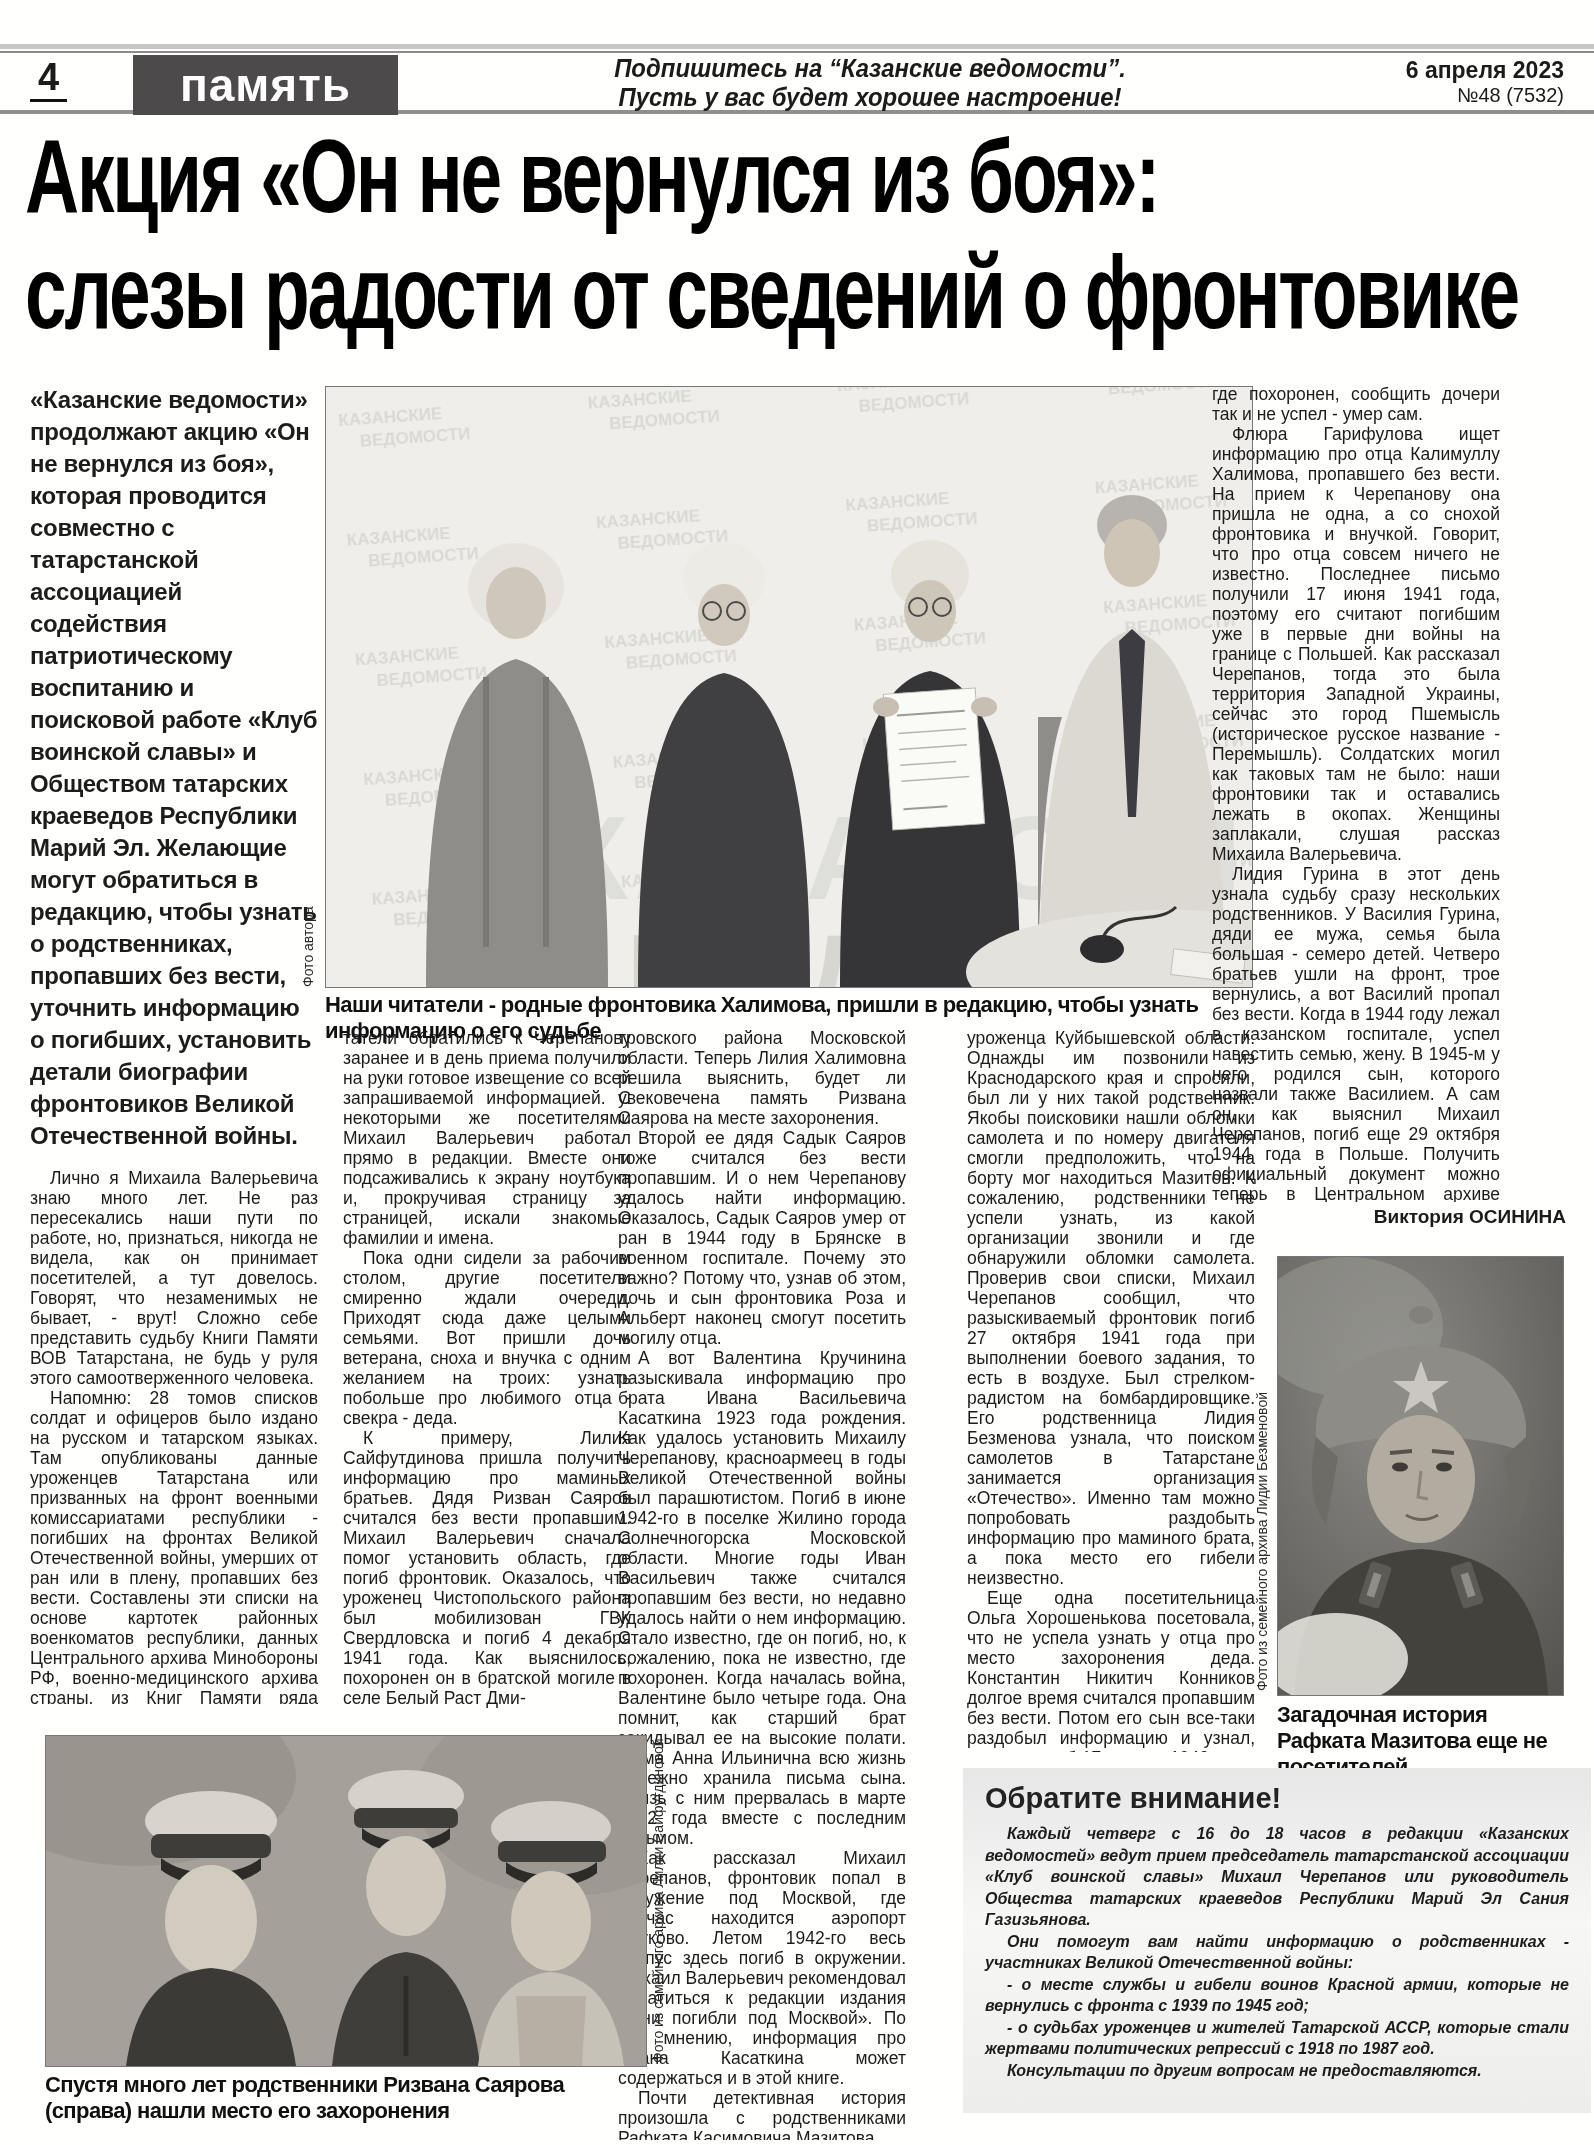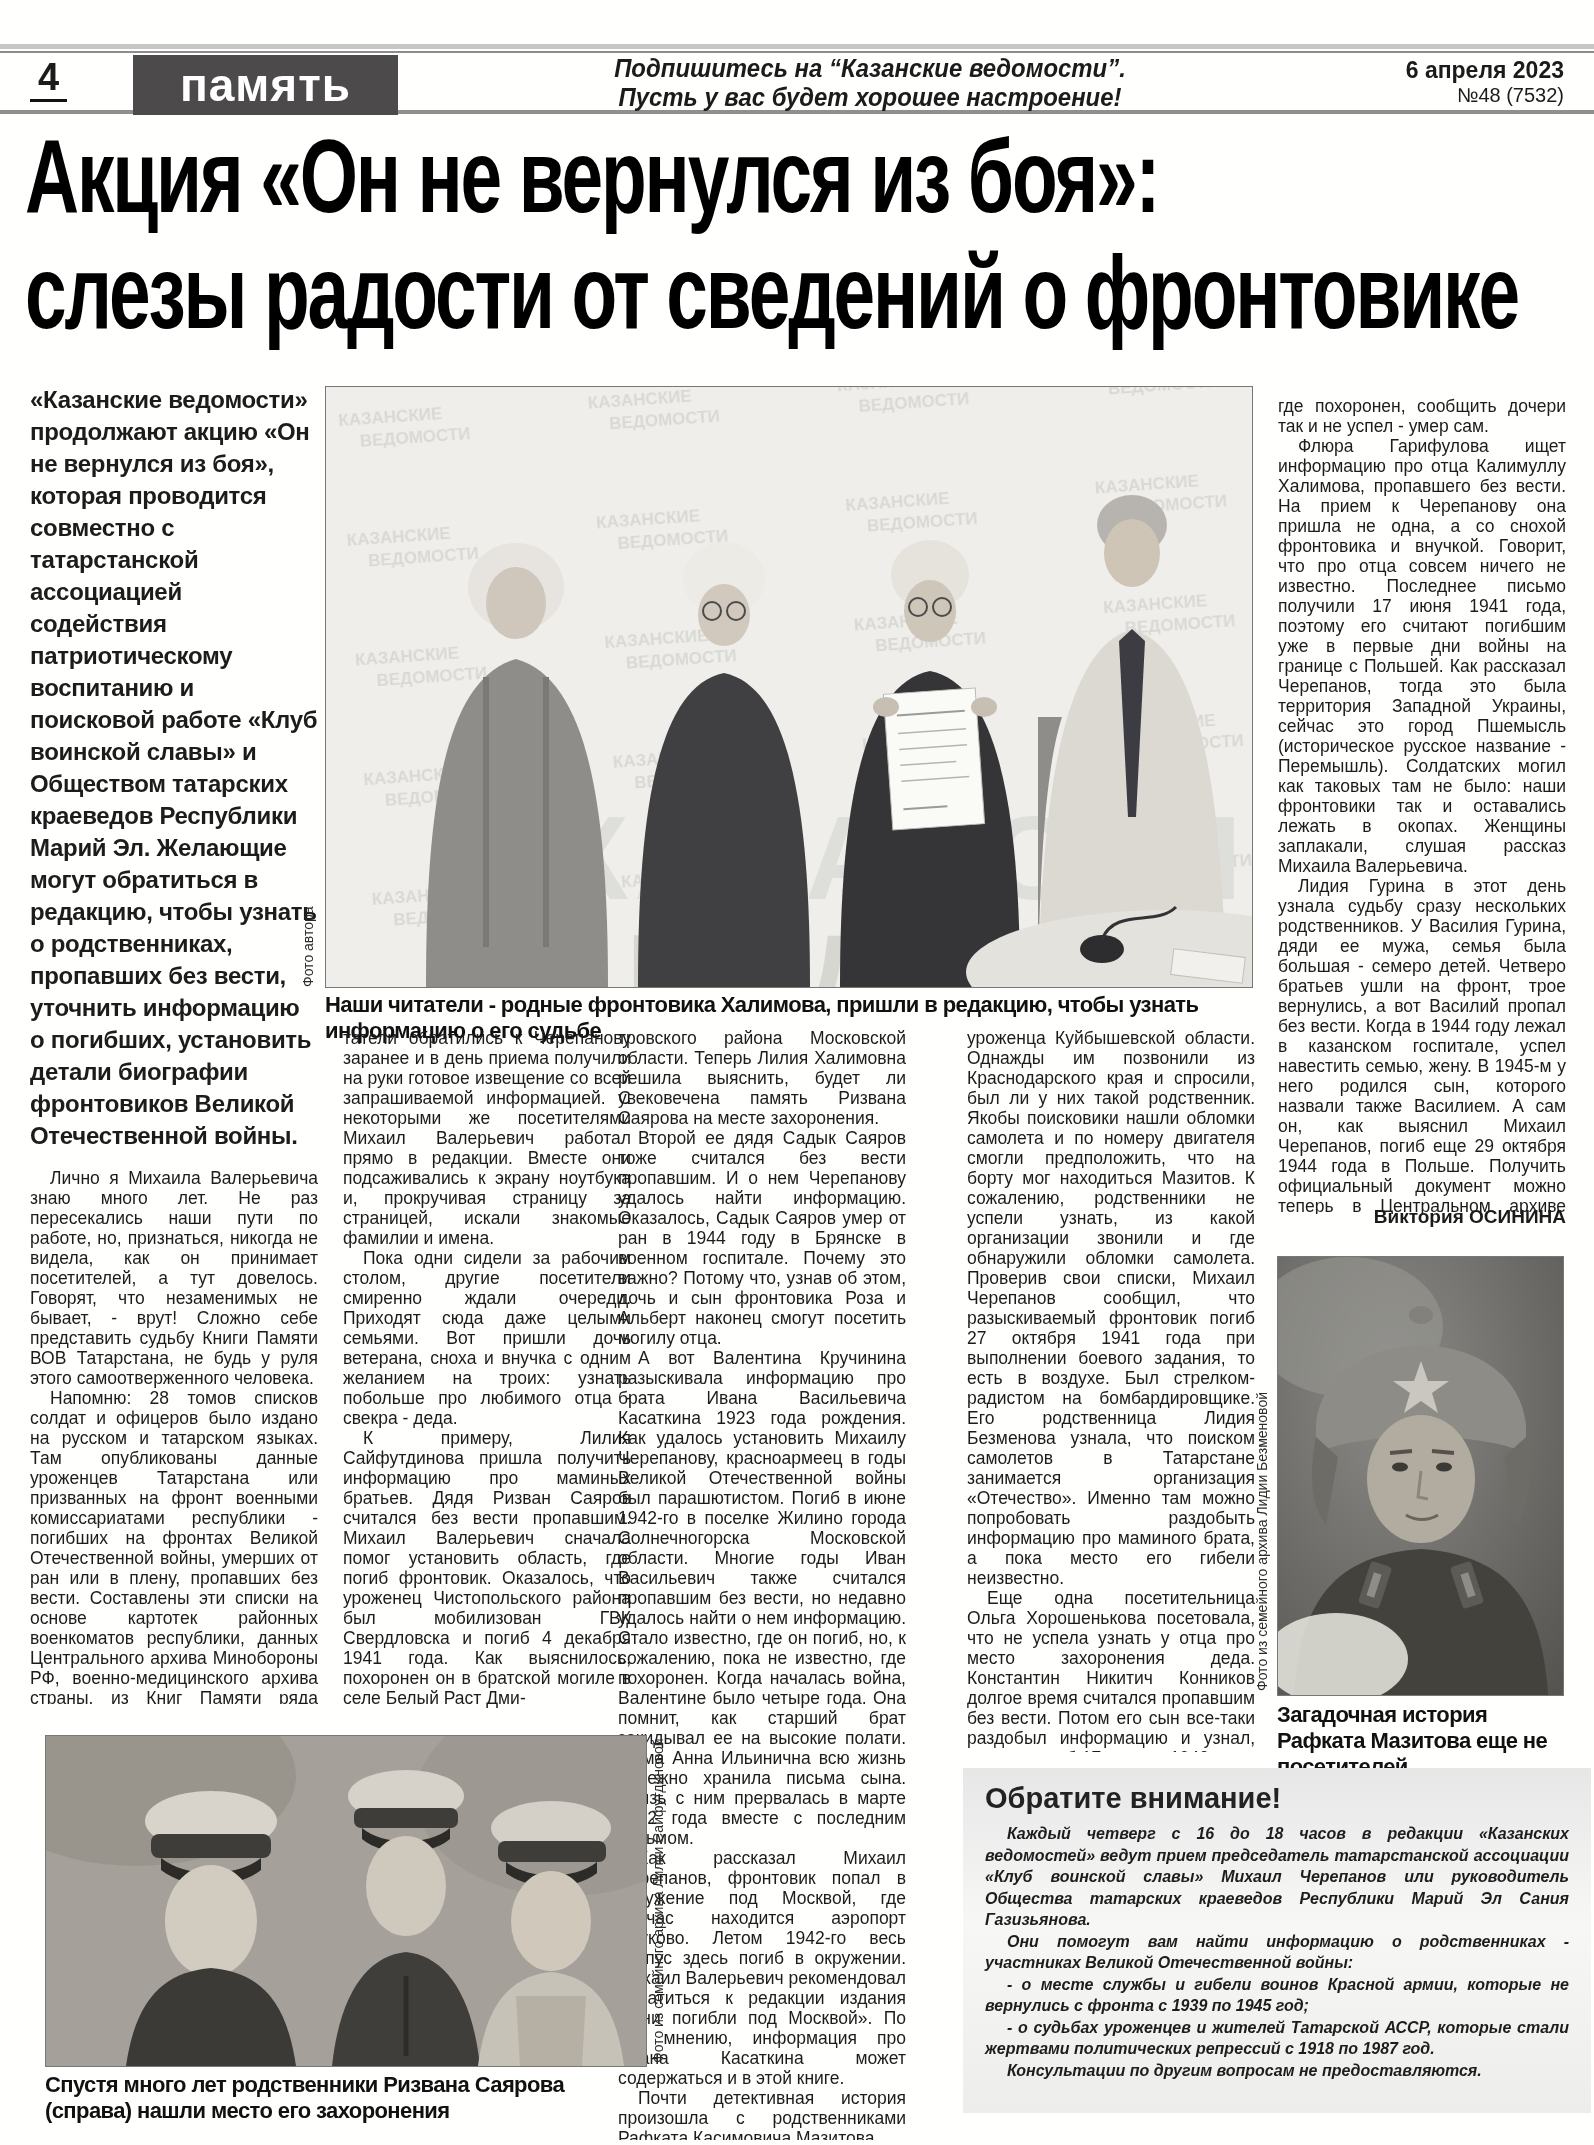--- a/index.html
+++ b/index.html
@@ -28,21 +28,21 @@
   
   .col{position:absolute;text-align:justify;font-size:17.5px;line-height:20px;color:#1c1c1c;overflow:hidden;}
   .col p{margin:0;}
   .col p.ind{text-indent:20px;}
   .col1{left:30px;top:384px;width:288px;height:1320px;}
   .lead{font-weight:bold;font-size:24px;line-height:32px;text-align:left;margin:0 0 16px 0 !important;
         letter-spacing:-0.3px;}
   .col2{left:343px;top:1028px;width:288px;height:702px;}
   .col3{left:618px;top:1028px;width:288px;height:1112px;}
   .col4{left:967px;top:1028px;width:288px;height:724px;}
-  .col5{left:1278px;top:384px;width:288px;height:818px;margin-top:12px;}
+  .col5{left:1212px;top:384px;width:288px;height:818px;}
   .byline{left:1278px;top:1206px;width:288px;text-align:right;font-weight:bold;font-size:19px;}
   
   .photo{position:absolute;border:1px solid #777;background:#ddd;overflow:hidden;}
   .photo svg{display:block;width:100%;height:100%;}
   .photo-main{left:325px;top:386px;width:926px;height:600px;}
   .photo-portrait{left:1277px;top:1256px;width:285px;height:438px;}
   .photo-family{left:45px;top:1735px;width:600px;height:330px;}
   .caption{position:absolute;font-weight:bold;font-size:22px;line-height:26px;letter-spacing:-0.6px;
            color:#111;text-align:left;}
   .caption-main{left:325px;top:992px;width:928px;}

